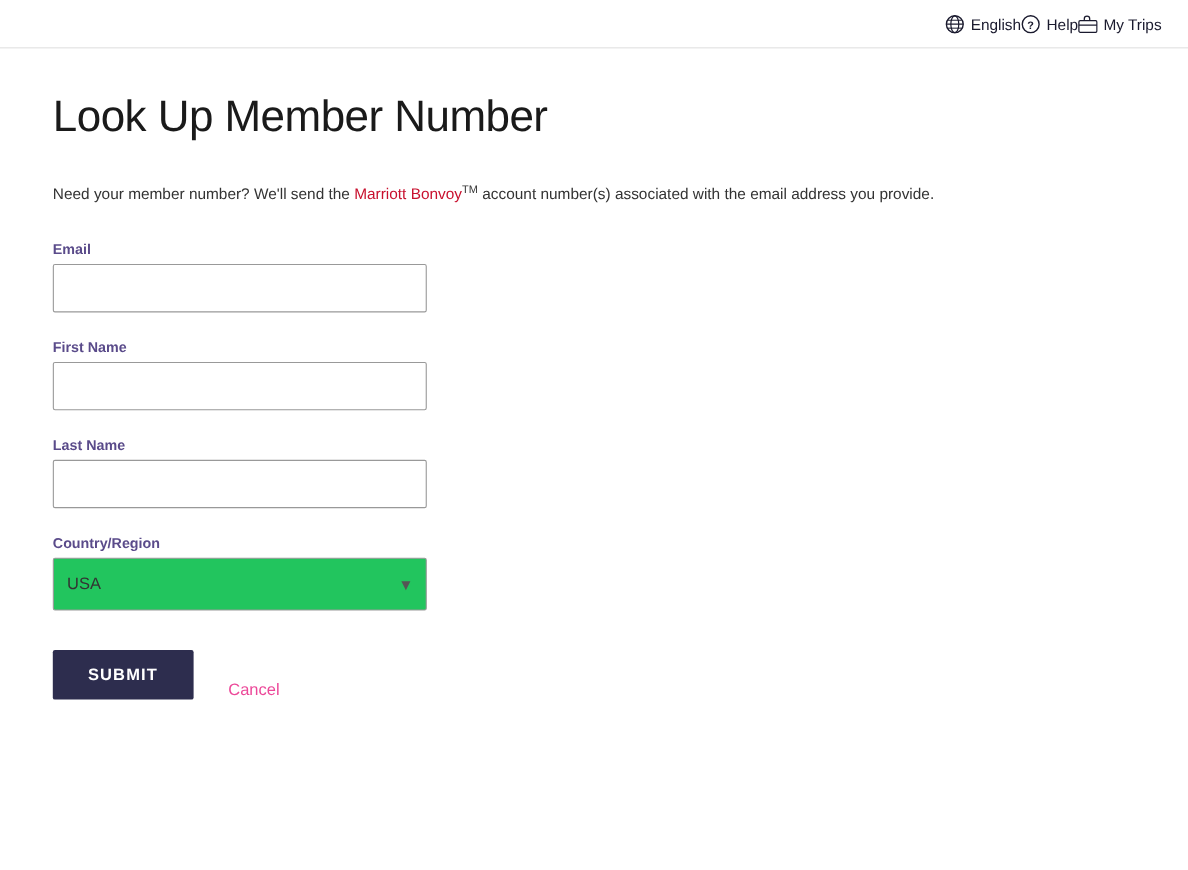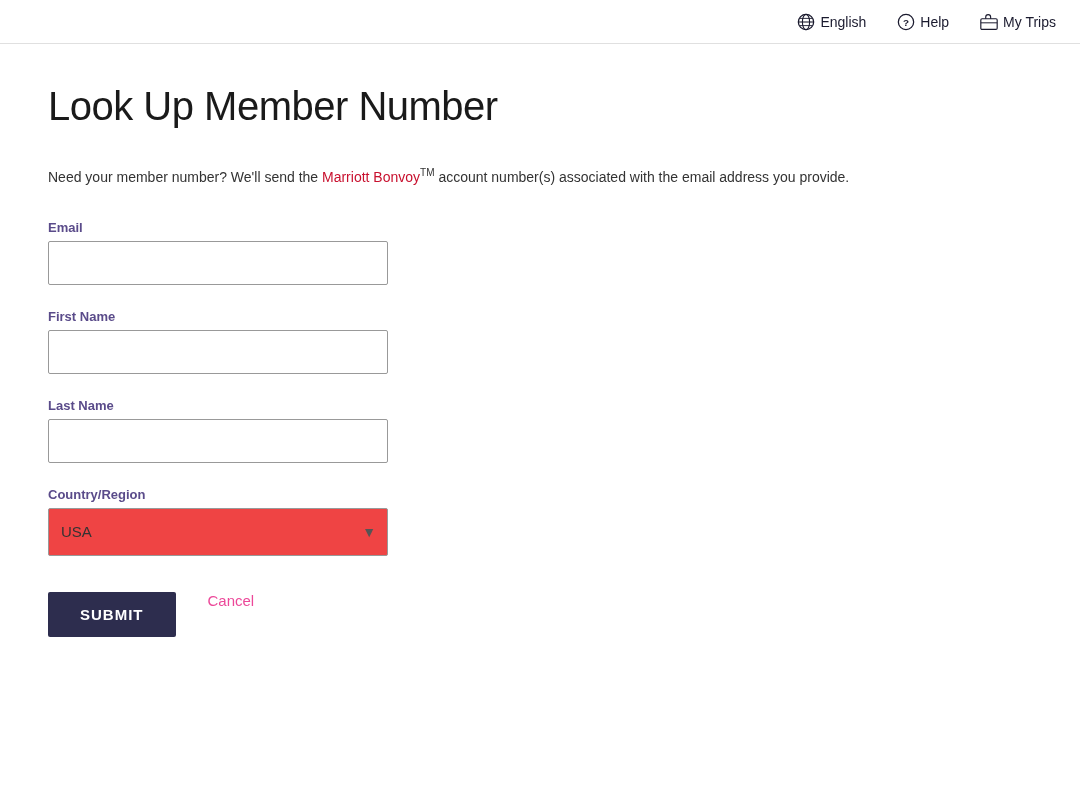--- a/index.html
+++ b/index.html
@@ -22,21 +22,21 @@
       justify-content: flex-end;
       align-items: center;
       padding: 10px 24px;
       border-bottom: 1px solid #e0e0e0;
       height: 44px;
     }
 
     .header-nav {
       display: flex;
       align-items: center;
-      gap: 31px;
+      gap: 0;
     }
 
     .nav-item {
       display: flex;
       align-items: center;
       gap: 5px;
       color: #1a1a2e;
       font-size: 14px;
       cursor: pointer;
       text-decoration: none;
@@ -115,40 +115,40 @@
 
     .form-select {
       display: block;
       width: 100%;
       height: 48px;
       border: 1px solid #999999;
       border-radius: 2px;
       padding: 8px 36px 8px 12px;
       font-size: 15px;
       color: #333;
-      background: #ef4444;
+      background: #22c55e;
       appearance: none;
       -webkit-appearance: none;
       cursor: pointer;
       outline: none;
     }
 
     .select-arrow {
       position: absolute;
       right: 12px;
       top: 50%;
       transform: translateY(-50%);
       pointer-events: none;
       color: #555;
       font-size: 14px;
     }
 
     .form-actions {
       display: flex;
-      align-items: flex-start;
+      align-items: flex-end;
       gap: 32px;
       margin-top: 36px;
     }
 
     .submit-button {
       background-color: #2d2d4e;
       color: #ffffff;
       border: none;
       padding: 14px 32px;
       font-size: 15px;

